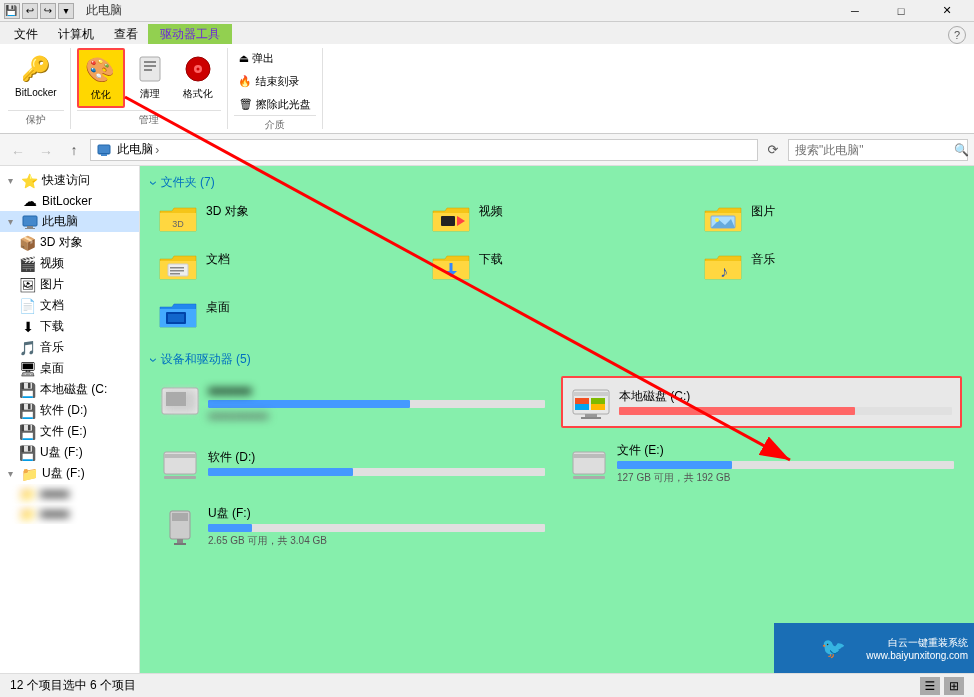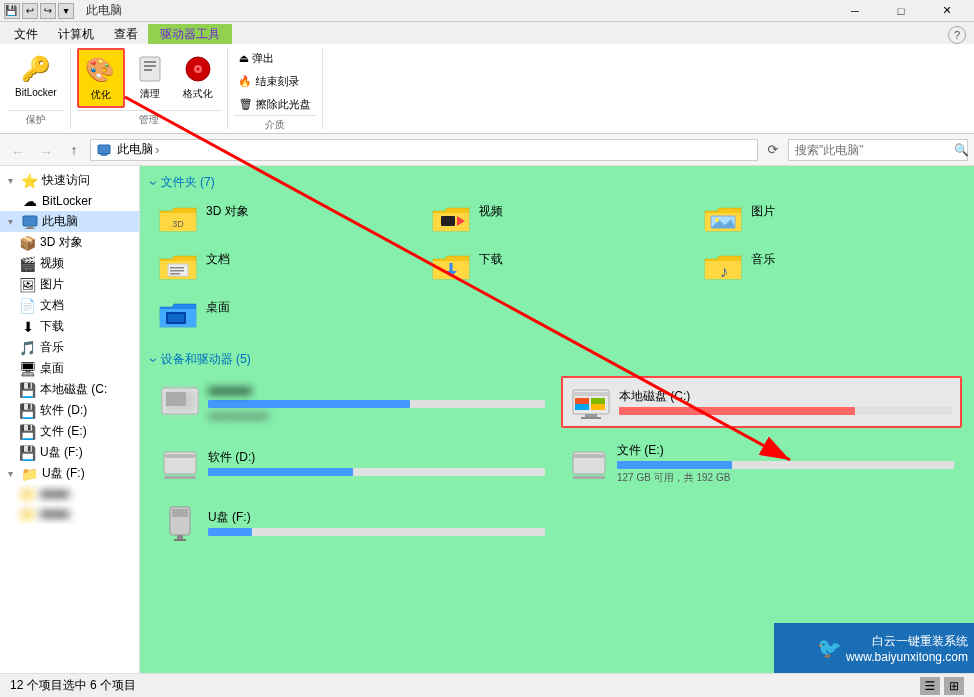--- a/index.html
+++ b/index.html
@@ -72,21 +72,21 @@
     .drive-size { font-size: 10px; color: #555; }
 
     
     .status-bar { height: 24px; background: #f0f0f0; border-top: 1px solid #ddd; display: flex; align-items: center; padding: 0 10px; justify-content: space-between; font-size: 12px; }
 
     
     .red-arrow-overlay { position: absolute; pointer-events: none; top: 0; left: 0; width: 100%; height: 100%; }
 
     
     .watermark { position: absolute; bottom: 24px; right: 0; width: 200px; height: 50px; background: #1a6eb5; display: flex; align-items: center; justify-content: flex-end; padding-right: 6px; }
-    .watermark-text { color: white; font-size: 12px; text-align: right; }
+    .watermark-text { color: white; font-size: 10px; text-align: right; margin-left: 16px; }
     .watermark-bird { color: white; font-size: 20px; margin-right: 4px; }
 
     
     .folder-svg { width: 40px; height: 32px; }
 
     
     .blurred { filter: blur(4px); }
   </style>
 </head>
 <body>
@@ -469,20 +469,21 @@
             <rect x="12" y="4" width="16" height="8" fill="#aaaaaa"></rect>
             <rect x="17" y="30" width="6" height="4" fill="#888"></rect>
             <rect x="14" y="34" width="12" height="2" fill="#777"></rect>
           </svg>
         </div>
         <div class="drive-info">
           <div class="drive-name">U盘 (F:)</div>
           <div class="drive-bar-bg">
             <div class="drive-bar-fill blue" style="width:13%;"></div>
           </div>
+          <div class="drive-size">2.65 GB 可用，共 3.04 GB</div>
         </div>
       </div>
     </div>
   </div>
 </div>
 
 <div class="status-bar">
   <span>12 个项目</span>
   <span>选中 6 个项目</span>
   <div style="display:flex;gap:4px;margin-left:auto;">

